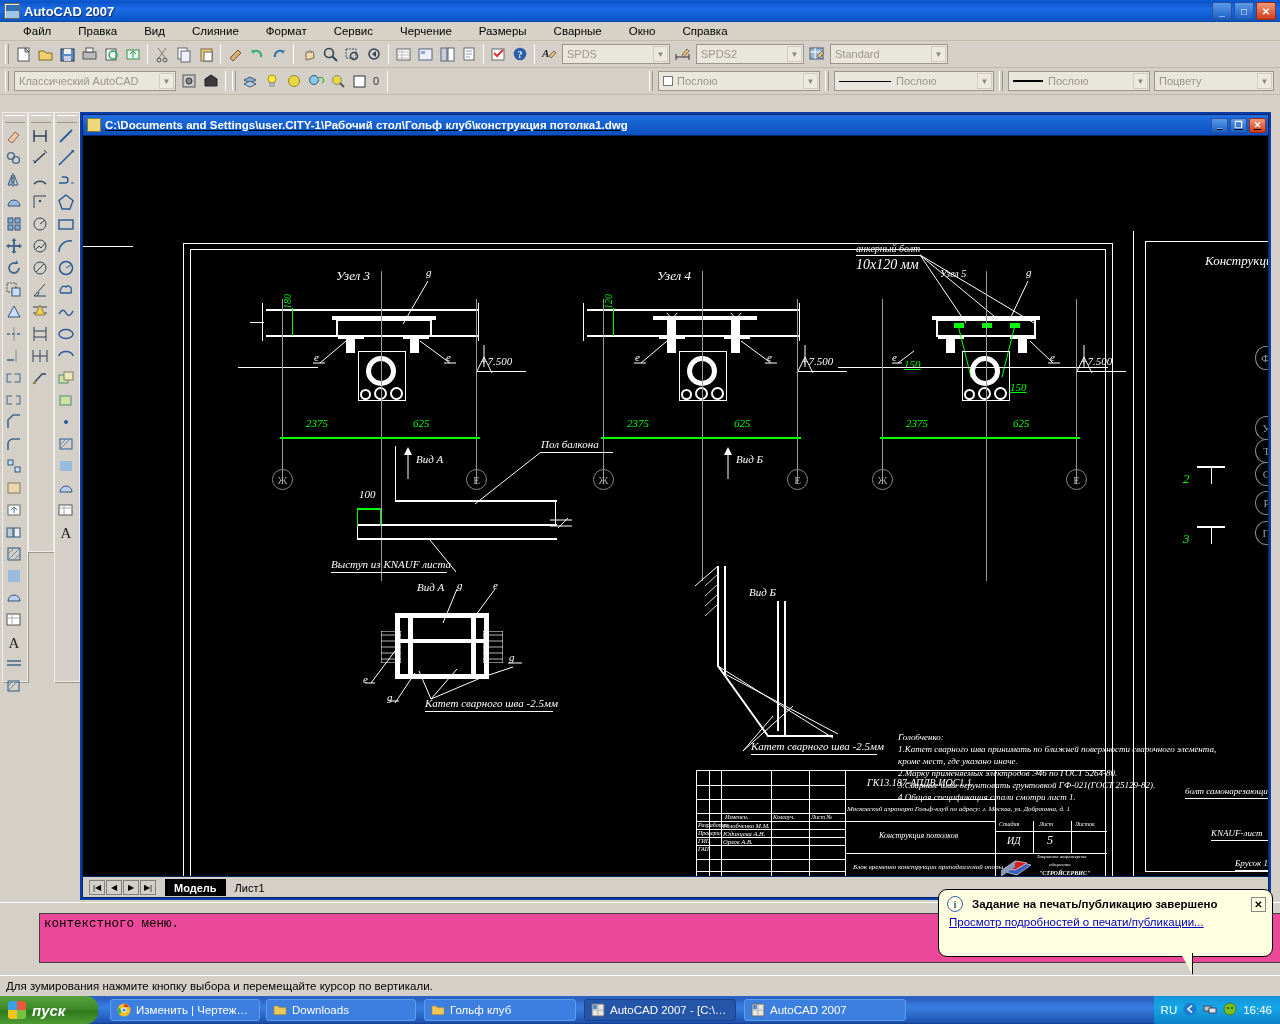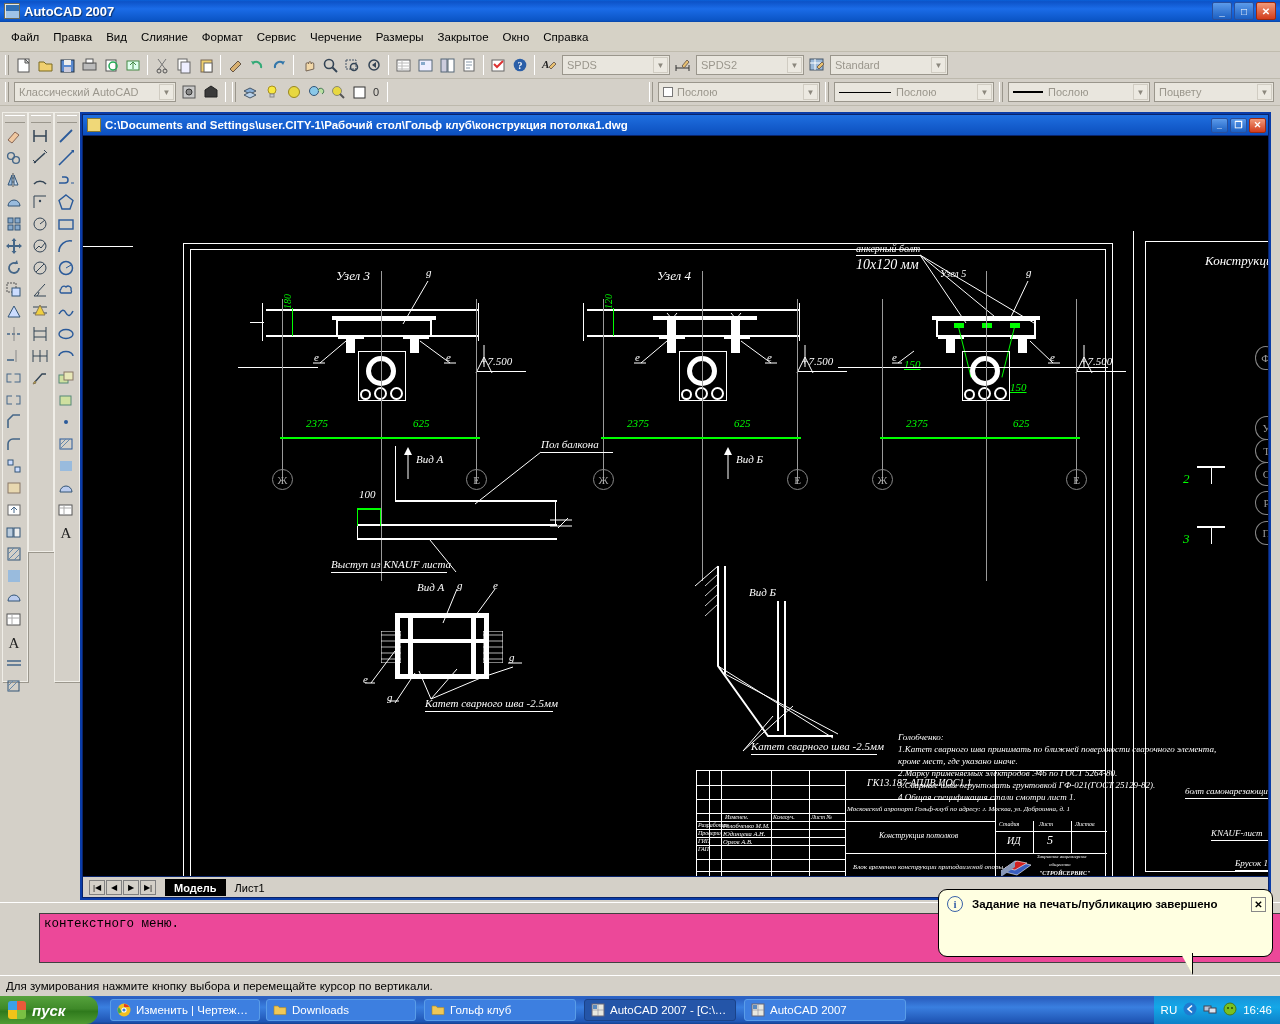--- a/index.html
+++ b/index.html
@@ -23,41 +23,41 @@
      background:
        linear-gradient(to bottom,#2f6fb5 0 50%,#9fc4e8 50% 100%);}
   .title-text { font-weight:bold; font-size:13px; text-shadow:1px 1px 1px rgba(0,0,0,.5); flex:1; }
   .win-btns { display:flex; gap:2px; padding-right:2px; }
   .wbtn { width:20px;height:18px;border:1px solid #2a4f9b;border-radius:2px;
      display:flex;align-items:center;justify-content:center;color:#fff;font-size:10px;font-weight:bold;
      background:linear-gradient(to bottom,#5c9bea,#1b5fc2); }
   .wbtn.close { background:linear-gradient(to bottom,#f09a7a,#d23c1c); border-color:#9b2a12; }
 
   
-  .menubar { height:30px; background:#d6d2c6; display:flex; align-items:center; padding-left:4px;
-     border-bottom:1px solid #c0bcae; }
+  .menubar { height:19px; background:#d6d2c6; display:flex; align-items:center; padding-left:16px;
+     border-bottom:1px solid #c0bcae;gap:13px; }
   .menubar span { padding:2px 7px; color:#000; font-size:11.5px; }
 
   
   .toolbar { height:27px; background:#d4d0c8; display:flex; align-items:center;
      border-bottom:1px solid #bdb9ad; padding-left:2px; }
   .grip { width:4px;height:20px;border-left:1px solid #fff;border-right:1px solid #9a968c;margin:0 3px; }
   .tbtn { width:22px;height:22px;margin:0 0px; display:flex;align-items:center;justify-content:center; }
   .sep { width:1px;height:20px;background:#9a968c;border-right:1px solid #fff;margin:0 3px; }
   .combo { height:20px; background:#e9e6de; border:1px solid #9a968c; display:flex; align-items:center;
      padding-left:4px; color:#9a968c; font-size:11px; margin:0 2px; position:relative; }
   .combo .cb-arrow { position:absolute; right:1px; top:1px; width:15px; height:16px;
      background:#ece9e1; border:1px solid #d0ccc2; display:flex; align-items:center; justify-content:center;
      color:#8b877d; font-size:8px; }
   .combo .swatch{width:10px;height:10px;border:1px solid #777;background:#fff;margin-right:4px;flex:none;}
   .combo .lineimg{width:52px;height:1px;background:#000;margin-right:5px;flex:none;}
 
   
   #doc { position:absolute; left:80px; top:112px; width:1191px; height:788px;
-     background:#0a246a; border:2px solid #0a3ca8; }
+     background:#0a246a; border:2px solid #0a3ca8;text-decoration:underline; }
   .doc-title { height:20px; margin:1px; background:linear-gradient(to bottom,#1f6fe0,#0c4fbe);
      display:flex; align-items:center; color:#fff; font-size:11.5px; font-weight:bold; padding:0 2px; }
   .doc-ico { width:14px;height:14px;background:#f0d878;border:1px solid #8a7a30;margin:0 4px 0 2px;flex:none; }
   .doc-btns { display:flex; gap:2px; margin-left:auto; }
   .dbtn { width:17px;height:15px;border:1px solid #2a4f9b;border-radius:2px;color:#fff;font-size:9px;
      display:flex;align-items:center;justify-content:center;
      background:linear-gradient(to bottom,#5c9bea,#1b5fc2); }
   .dbtn.close{background:linear-gradient(to bottom,#f09a7a,#d23c1c);border-color:#9b2a12;}
   #canvas { position:absolute; left:1px; top:22px; width:1185px; height:740px; background:#000; overflow:hidden; }
   .tabsrow { position:absolute; left:1px; bottom:1px; width:1185px; height:20px; background:#d4d0c8;
@@ -145,21 +145,21 @@
 
   <div class="menubar">
     <span>Файл</span>
     <span>Правка</span>
     <span>Вид</span>
     <span>Слияние</span>
     <span>Формат</span>
     <span>Сервис</span>
     <span>Черчение</span>
     <span>Размеры</span>
-    <span>Закрытое</span>
+    <span>Сварные</span>
     <span>Окно</span>
     <span>Справка</span>
   </div>
 
   <div class="toolbar">
     <div class="grip"></div>
     <div class="tbtn">
         <svg width="17" height="17">
           <rect x="3" y="2" width="11" height="13" fill="#fff" stroke="#555"></rect>
           <path d="M10 2 L14 6 L10 6 Z" fill="#ccc" stroke="#555"></path>
@@ -1164,20 +1164,21 @@
     <span>Для зумирования нажмите кнопку выбора и перемещайте курсор по вертикали.</span>
   </div>
 
   <div id="b-tail"></div>
   <div id="balloon">
     <div class="b-head">
       <div class="b-ico">i</div>
       <div class="b-title">Задание на печать/публикацию завершено</div>
       <div class="b-close">✕</div>
     </div>
+    <div class="b-link">Просмотр подробностей о печати/публикации...</div>
   </div>
 
 </div>
 
 <div id="taskbar">
   <div id="start">
     <span class="logo"></span>
     <span>пуск</span>
   </div>
   <div class="tbitem" style="left:110px;width:150px">

